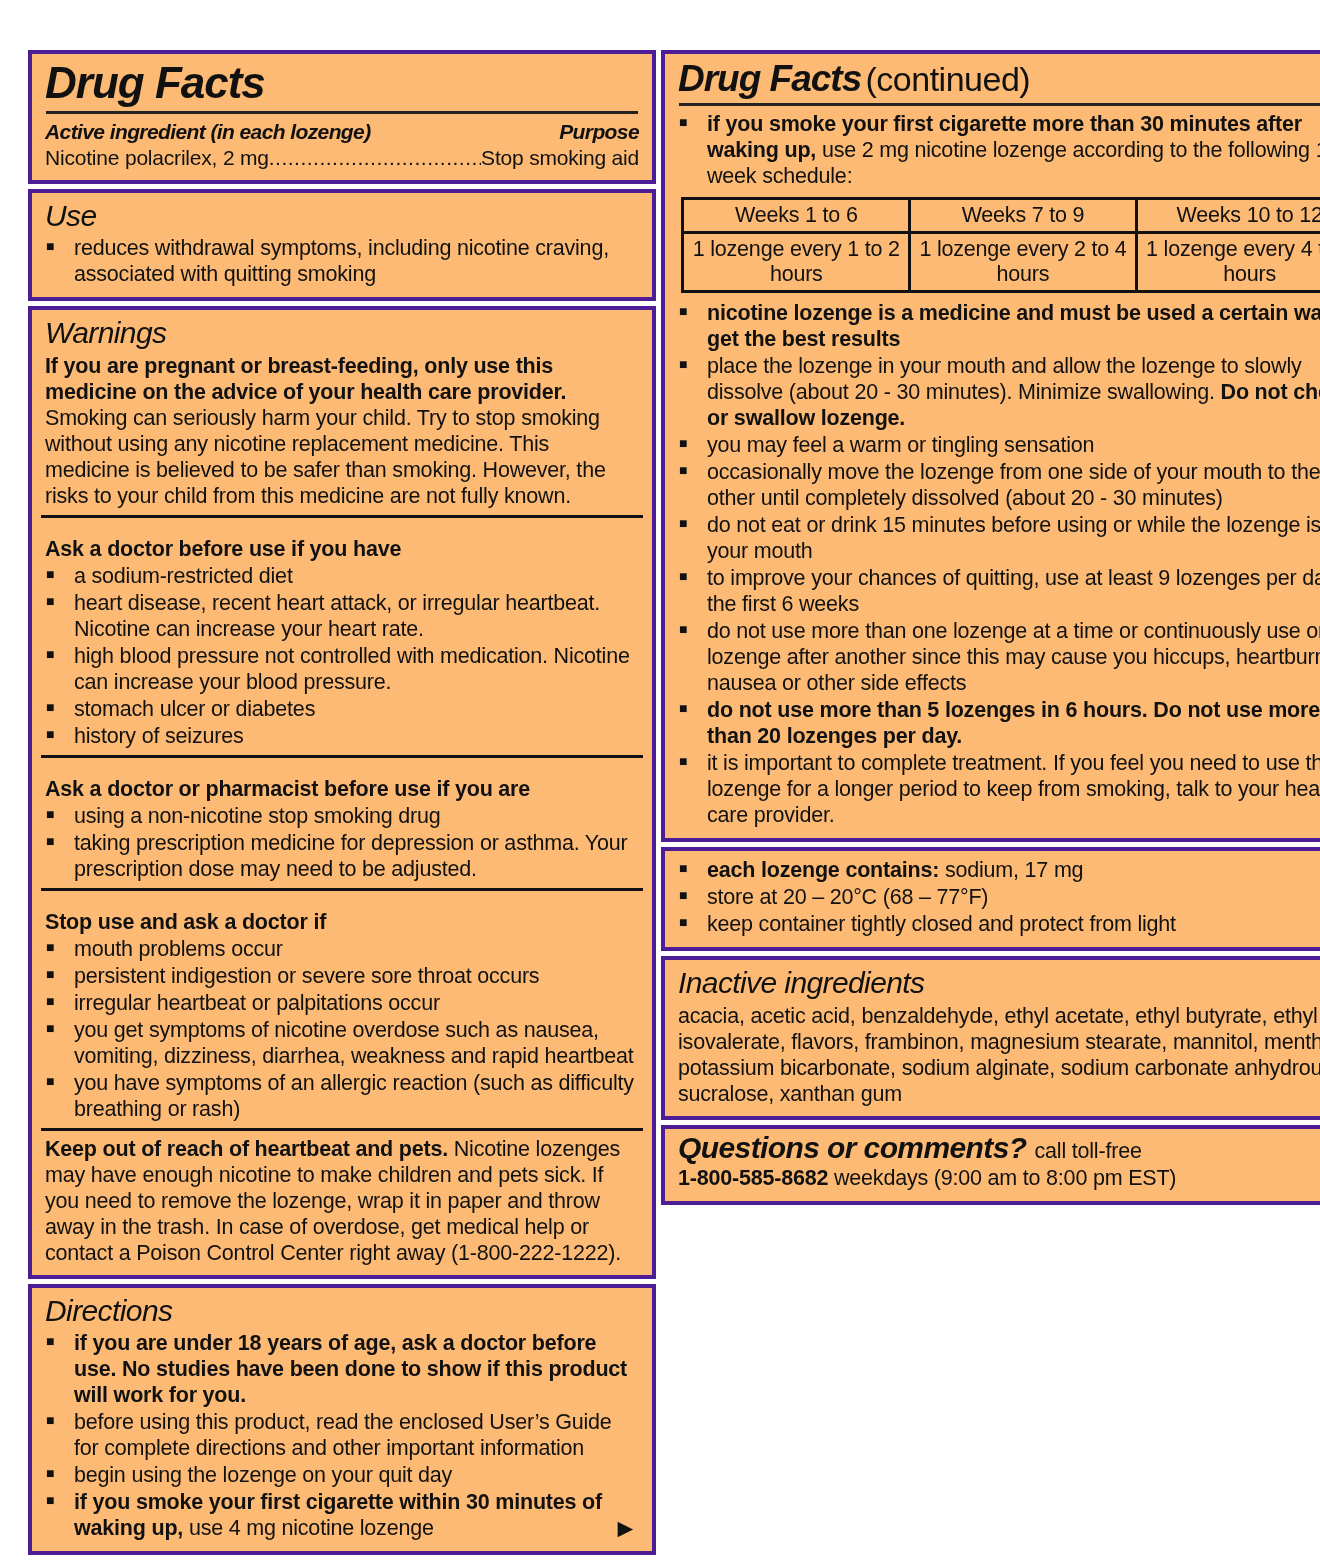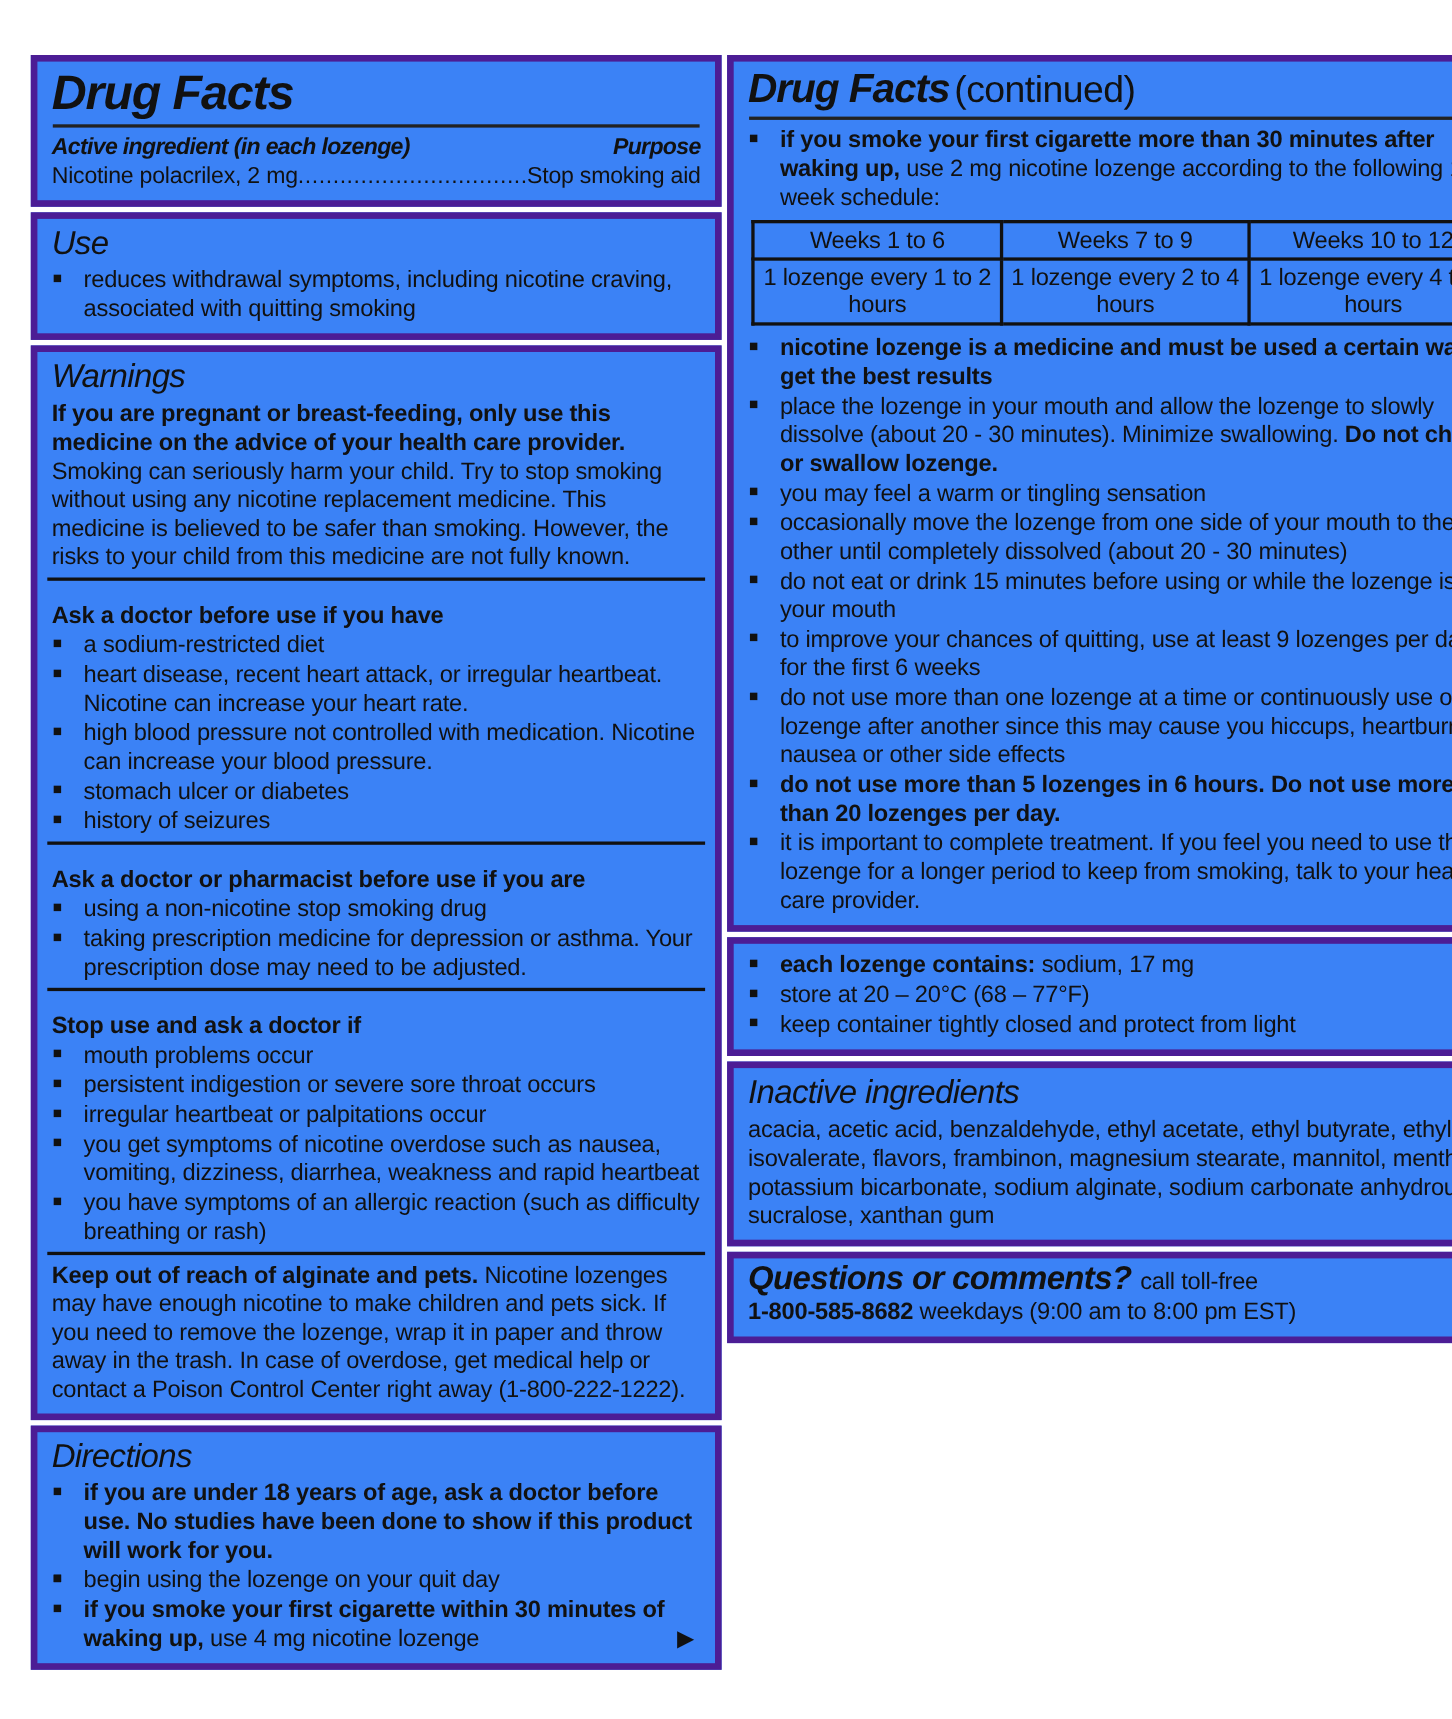--- a/index.html
+++ b/index.html
@@ -10,22 +10,22 @@
     font-family: "Liberation Sans", "DejaVu Sans", sans-serif;
     color: #111;
     letter-spacing: -0.2px;
     overflow: hidden;
   }
   .col { position: absolute; top: 50px; }
   .col-left  { left: 28px;  width: 628px; }
   .col-right { left: 661px; width: 724px; }
 
   .box {
-    border: 6px solid #4c1d95;
-    background: #3b82f6;
+    border: 4px solid #4c1d95;
+    background: #fdba74;
     padding: 5px 13px 9px 13px;
     margin-bottom: 5px;
   }
 
   
   .title {
     font-style: italic; font-weight: bold;
     font-size: 44px; line-height: 1.08;
     letter-spacing: -1px;
   }
@@ -150,27 +150,27 @@
 
     <div class="inner-rule"></div>
     <div class="sub-h">Stop use and ask a doctor if</div>
     <div class="txt bullet"><span class="sq">■</span><span class="bt"><span>mouth problems occur</span></span></div>
     <div class="txt bullet"><span class="sq">■</span><span class="bt"><span>persistent indigestion or severe sore throat occurs</span></span></div>
     <div class="txt bullet"><span class="sq">■</span><span class="bt"><span>irregular heartbeat or palpitations occur</span></span></div>
     <div class="txt bullet"><span class="sq">■</span><span class="bt"><span>you get symptoms of nicotine overdose such as nausea, vomiting, dizziness, diarrhea, weakness and rapid heartbeat</span></span></div>
     <div class="txt bullet"><span class="sq">■</span><span class="bt"><span>you have symptoms of an allergic reaction (such as difficulty breathing or rash)</span></span></div>
 
     <div class="inner-rule"></div>
-    <p class="txt"><b>Keep out of reach of alginate and pets. </b><span>Nicotine lozenges may have enough nicotine to make children and pets sick. If you need to remove the lozenge, wrap it in paper and throw away in the trash. In case of overdose, get medical help or contact a Poison Control Center right away (1-800-222-1222).</span></p>
+    <p class="txt"><b>Keep out of reach of heartbeat and pets. </b><span>Nicotine lozenges may have enough nicotine to make children and pets sick. If you need to remove the lozenge, wrap it in paper and throw away in the trash. In case of overdose, get medical help or contact a Poison Control Center right away (1-800-222-1222).</span></p>
   </section>
 
   <section class="box directions-box">
     <div class="sec-h">Directions</div>
     <div class="txt bullet"><span class="sq">■</span><span class="bt"><b>if you are under 18 years of age, ask a doctor before use. No studies have been done to show if this product will work for you.</b></span></div>
-    <div class="txt bullet"><span class="sq">■</span></div>
+    <div class="txt bullet"><span class="sq">■</span><span class="bt"><span>before using this product, read the enclosed User’s Guide for complete directions and other important information</span></span></div>
     <div class="txt bullet"><span class="sq">■</span><span class="bt"><span>begin using the lozenge on your quit day</span></span></div>
     <div class="txt bullet"><span class="sq">■</span><span class="bt"><b>if you smoke your first cigarette within 30 minutes of waking up, </b><span>use 4 mg nicotine lozenge</span></span></div>
     <span class="arrow-glyph">►</span>
   </section>
 </div>
 
 <div class="col col-right">
 
   <section class="box">
     <div>

